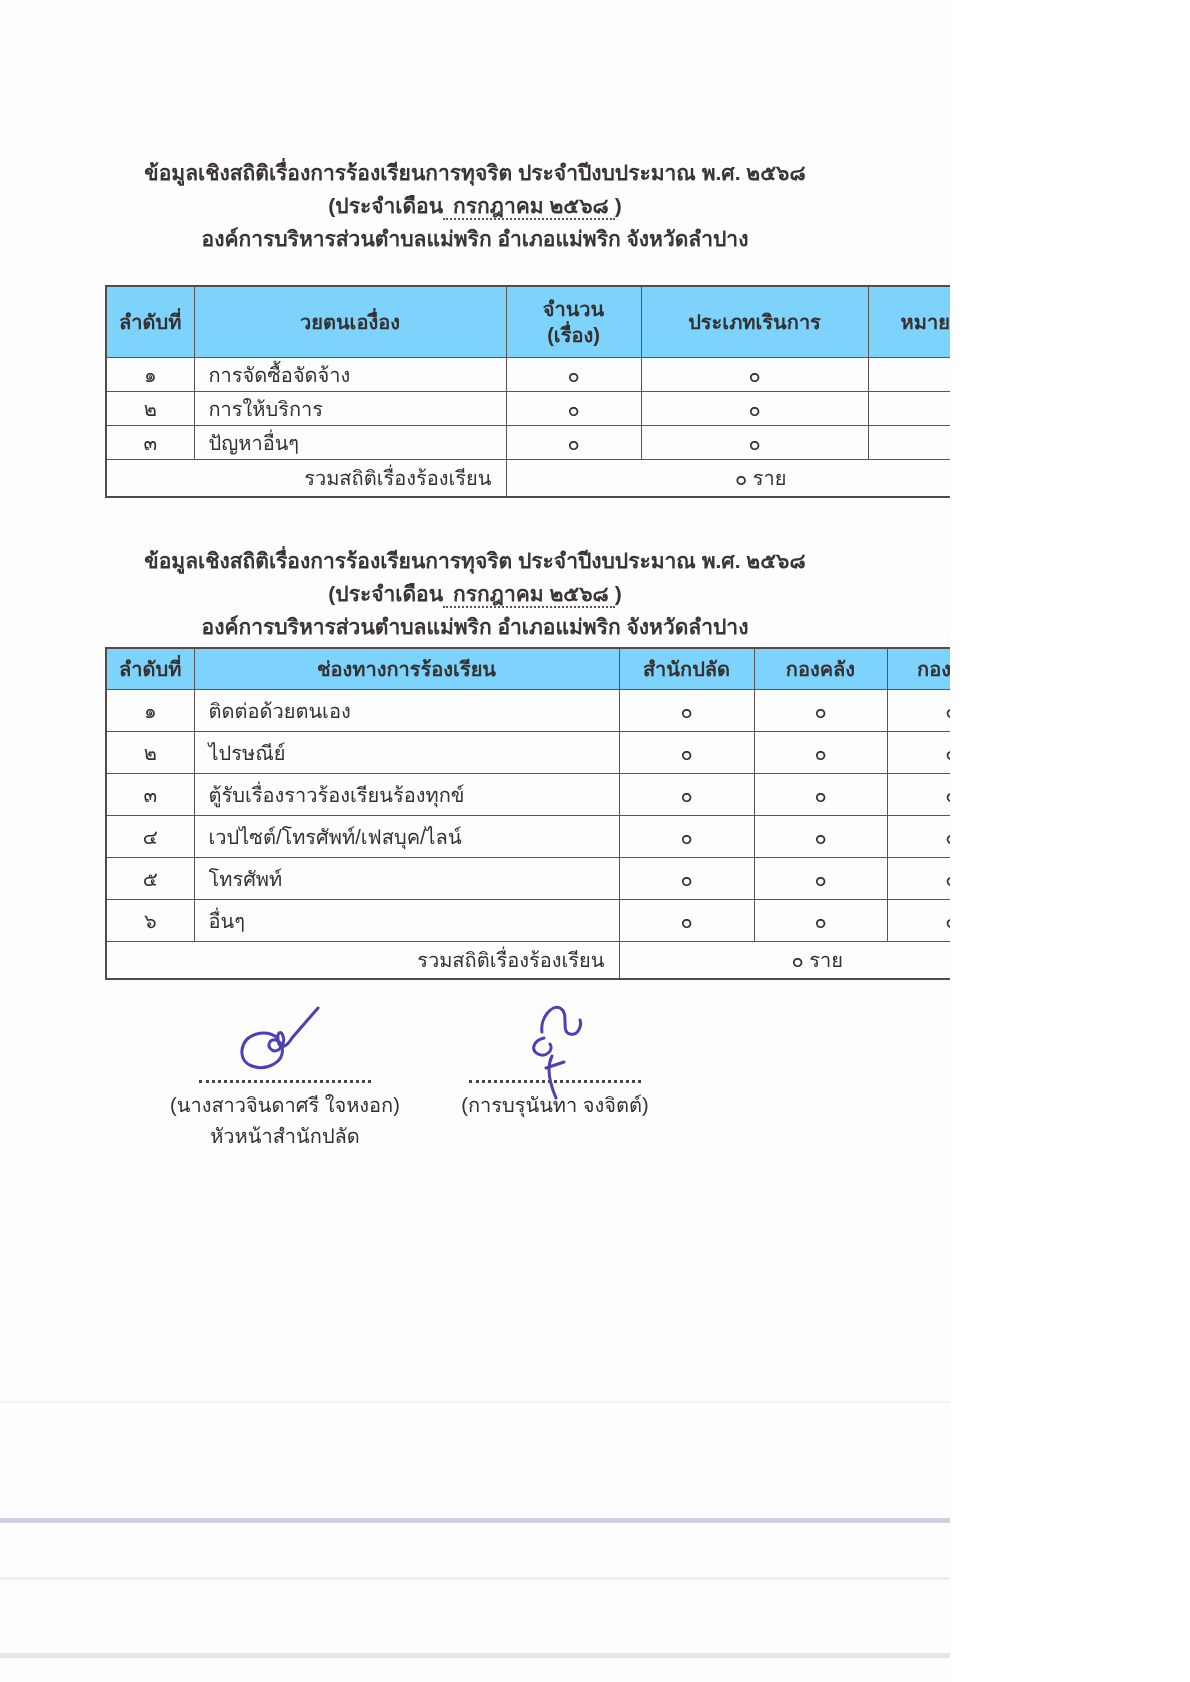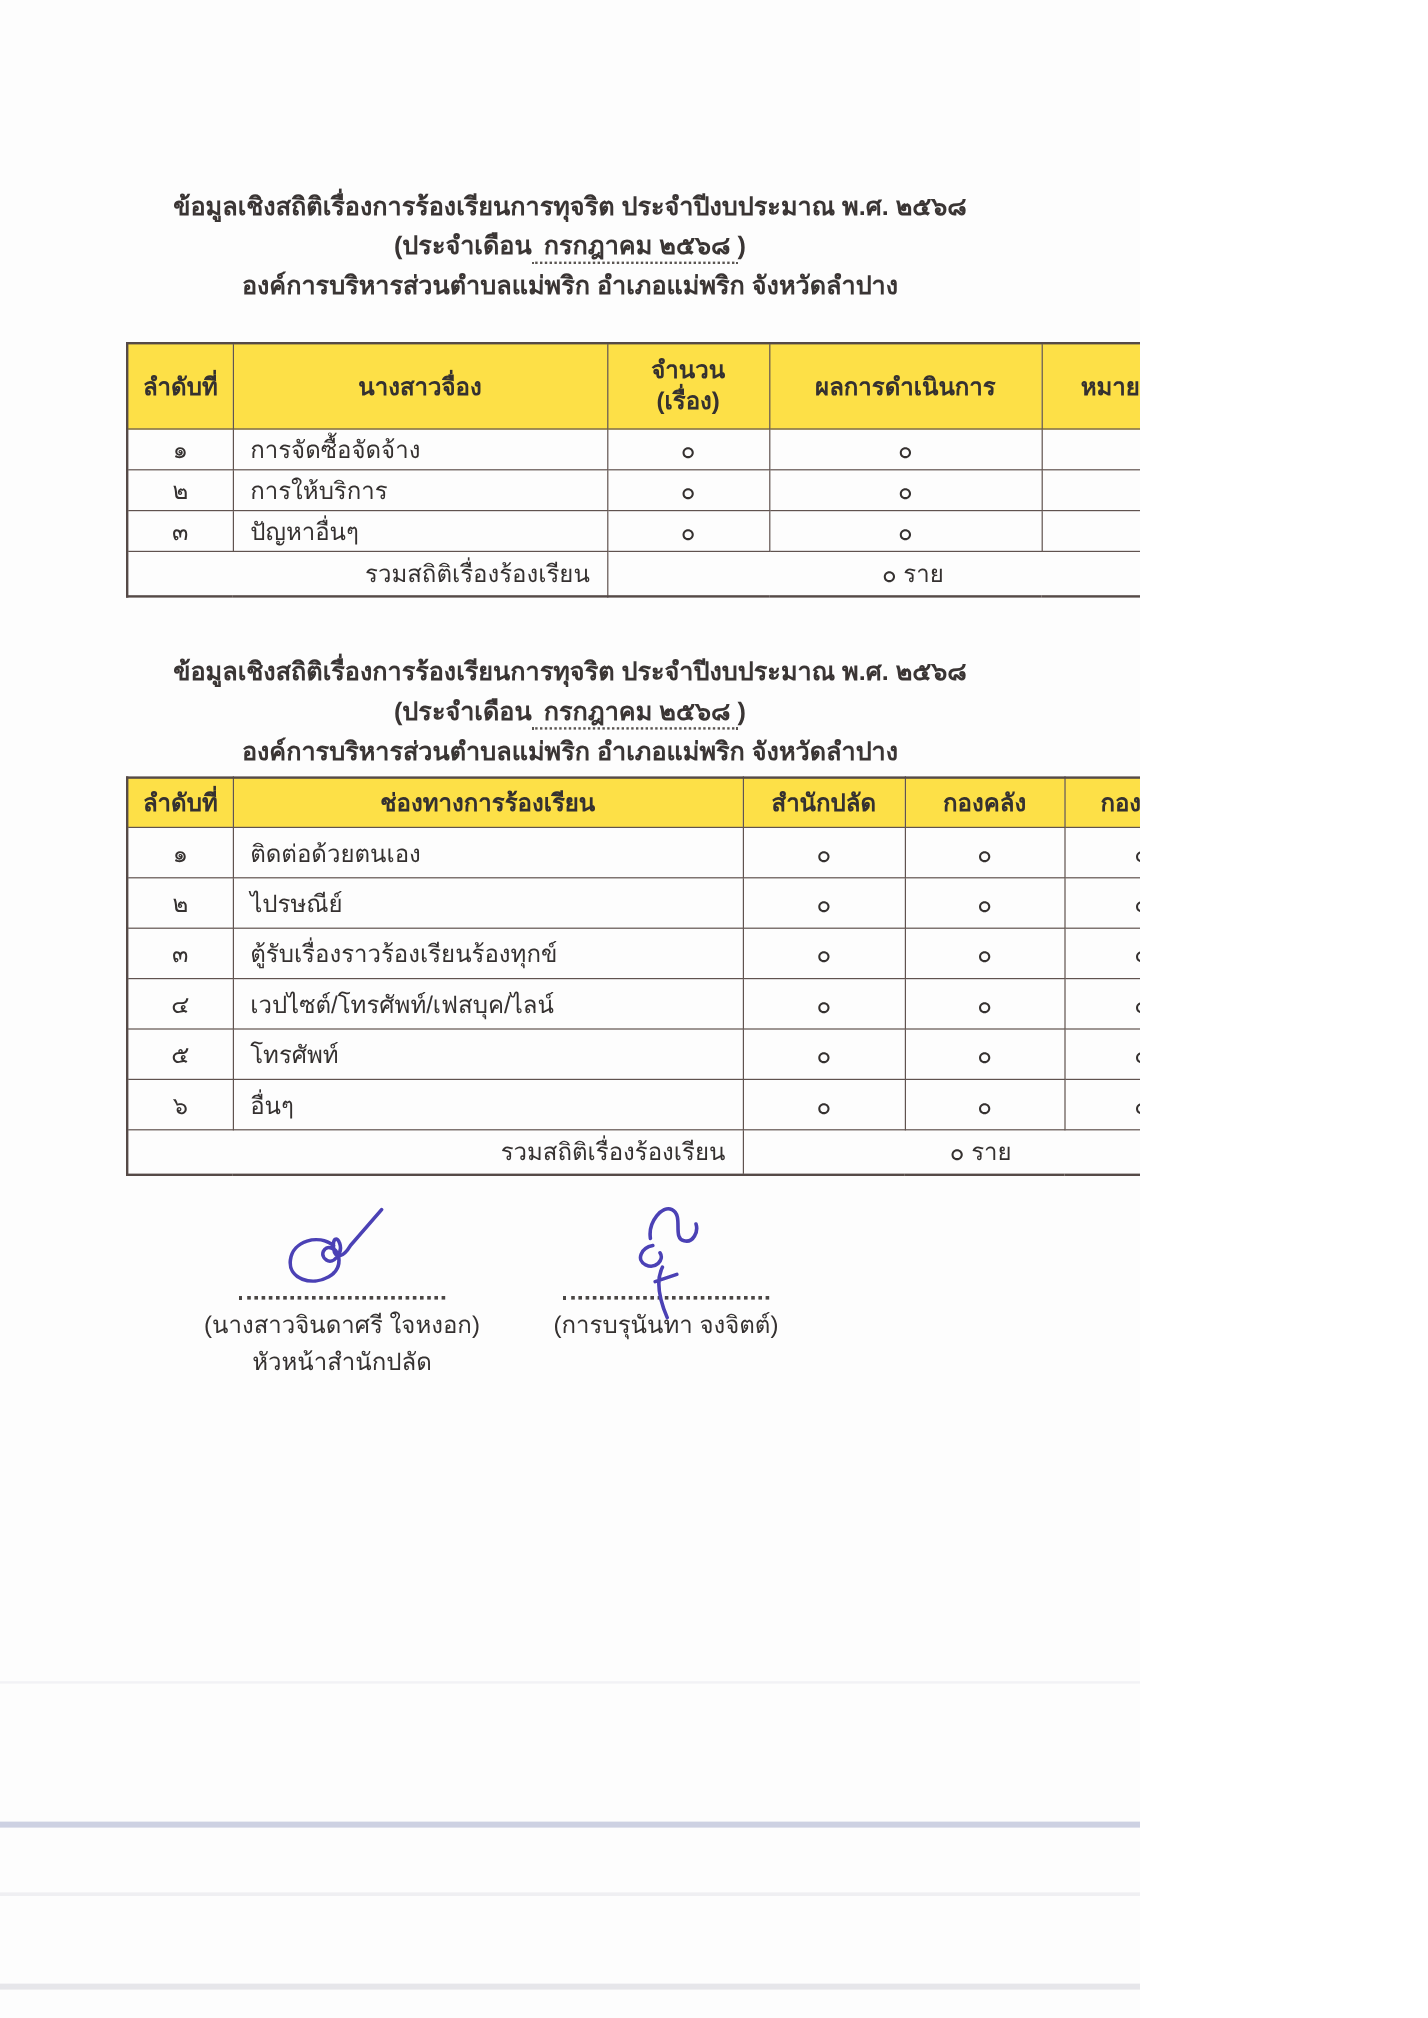--- a/index.html
+++ b/index.html
@@ -30,21 +30,21 @@
     table-layout: fixed;
     font-size: 20px;
     color: #353130;
   }
   table.doc-table th, table.doc-table td {
     border: 1px solid #60534f;
     padding: 0 6px;
     vertical-align: middle;
   }
   table.doc-table { border: 2px solid #554a47; }
-  .hdr { background: #fde047; font-weight: bold; text-align: center; }
+  .hdr { background: #7dd3fc; font-weight: bold; text-align: center; }
   .t1-hdr th { height: 70px; }
   .t2-hdr th { height: 40px; }
   .t1-row td { height: 33px; }
   .t2-row td { height: 41px; }
   .cell-center { text-align: center; }
   .cell-left { text-align: left; padding-left: 14px !important; }
   .footer-label { text-align: right; padding-right: 14px !important; height: 36px; }
   .footer-value { text-align: center; }
   .hdr-two-line { line-height: 26px; margin-top: 40px; }
 
@@ -92,26 +92,26 @@
     <colgroup>
       <col style="width:88px">
         <col style="width:312px">
         <col style="width:135px">
         <col style="width:227px">
         <col style="width:148px">
     </colgroup>
     <tbody>
         <tr class="hdr t1-hdr">
       <th>ลำดับที่</th>
-      <th>นางสาวจื่อง</th>
+      <th>วยตนเองื่อง</th>
       <th class="hdr-two-line">
         <div>จำนวน</div>
         <div>(เรื่อง)</div>
       </th>
-      <th>ผลการดำเนินการ</th>
+      <th>ประเภทเรินการ</th>
       <th>หมายเหตุ</th>
     </tr>
     <tr class="t1-row">
       <td class="cell-center">๑</td>
       <td class="cell-left">การจัดซื้อจัดจ้าง</td>
       <td class="cell-center">๐</td>
       <td class="cell-center">๐</td>
       <td class="cell-center"></td>
     </tr>
     <tr class="t1-row">

